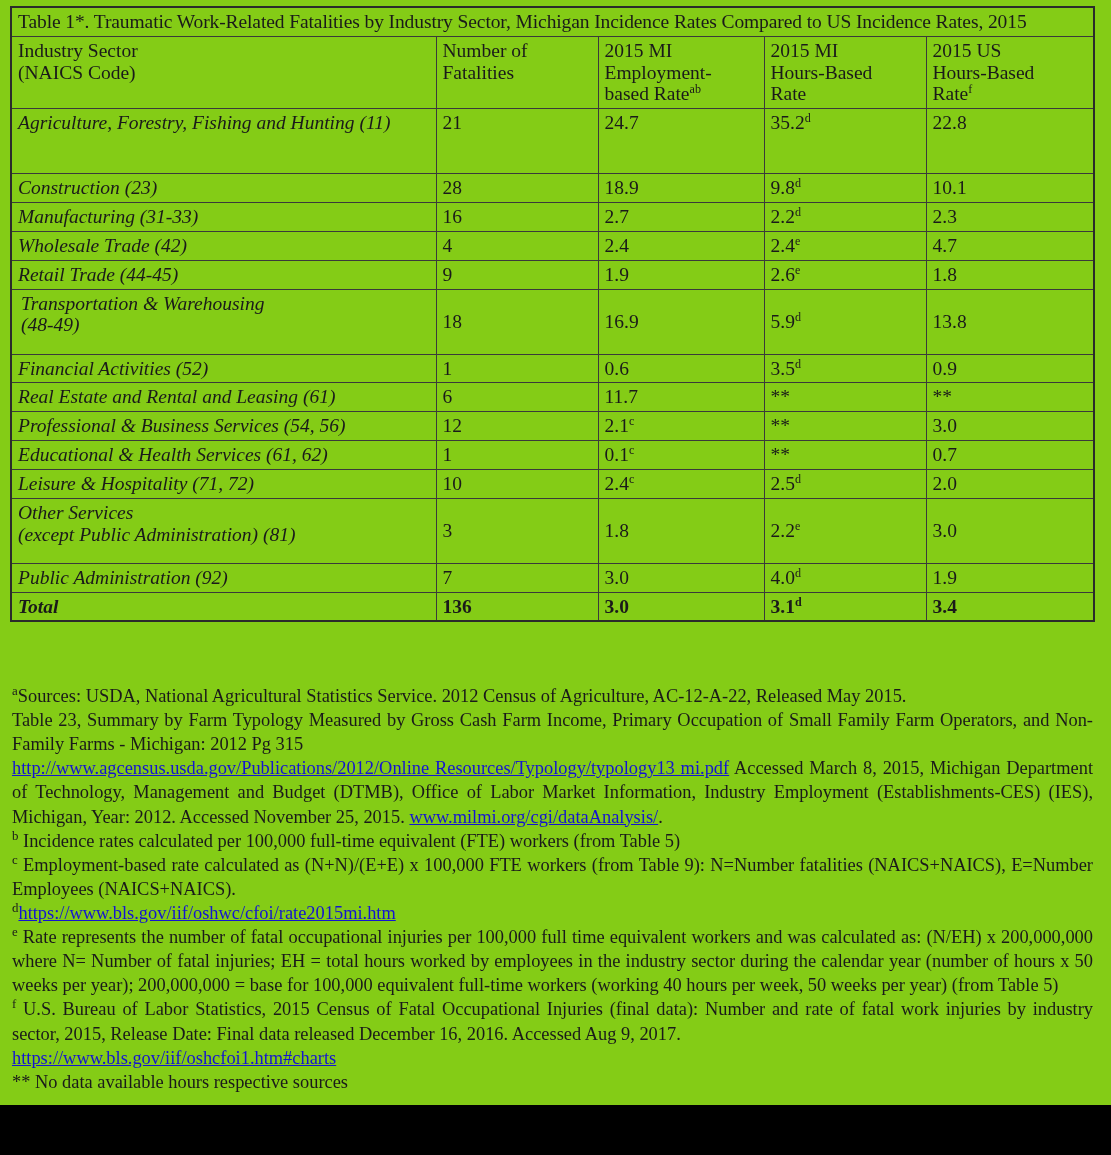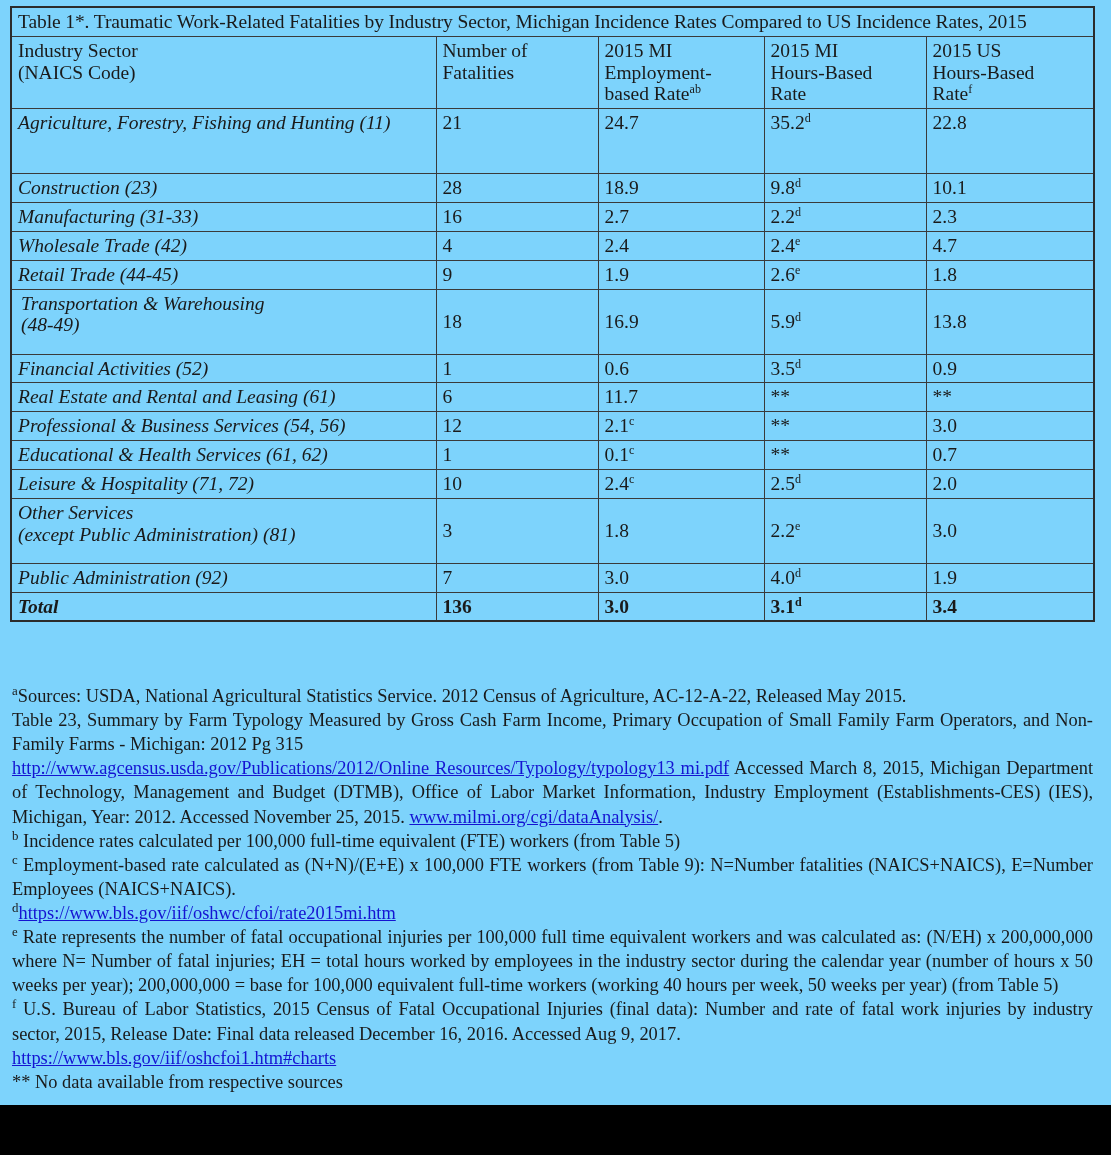--- a/index.html
+++ b/index.html
@@ -15,21 +15,21 @@
     font-family: "Liberation Serif", "DejaVu Serif", serif;
     color: #1a1a1a;
     overflow: hidden;
   }
 
   #page {
     position: absolute;
     left: 0; top: 0;
     width: 1111px;
     height: 1105px;
-    background: #7dd3fc;
+    background: #84cc16;
     box-sizing: border-box;
   }
 
   #bottom-band {
     position: absolute;
     left: 0;
     top: 1105px;
     width: 1111px;
     height: 50px;
     background: #000000;
@@ -321,19 +321,19 @@
     <p class="fn"><span class="fn-mark">c</span> <span>Employment-based rate calculated as (N+N)/(E+E) x 100,000 FTE workers (from Table 9): N=Number fatalities (NAICS+NAICS), E=Number Employees (NAICS+NAICS).</span></p>
 
     <p class="fn noj"><span class="fn-mark">d</span><span class="lnk">https://www.bls.gov/iif/oshwc/cfoi/rate2015mi.htm</span></p>
 
     <p class="fn"><span class="fn-mark">e</span> <span>Rate represents the number of fatal occupational injuries per 100,000 full time equivalent workers and was calculated as: (N/EH) x 200,000,000  where N= Number of fatal injuries; EH = total hours worked by employees in the industry sector during the calendar year (number of hours x 50 weeks per year); 200,000,000 = base for 100,000 equivalent full-time workers (working 40 hours per week, 50 weeks per year) (from Table 5)</span></p>
 
     <p class="fn"><span class="fn-mark">f</span> <span>U.S. Bureau of Labor Statistics, 2015 Census of Fatal Occupational Injuries (final data): Number and rate of fatal work injuries by industry sector, 2015, Release Date: Final data released December 16, 2016.   Accessed Aug 9, 2017.</span></p>
 
     <p class="fn noj"><span class="lnk">https://www.bls.gov/iif/oshcfoi1.htm#charts</span></p>
 
-    <p class="fn noj"><span class="dstar">**</span> <span>No data available from respective sources</span></p>
+    <p class="fn noj"><span class="dstar">**</span> <span>No data available hours respective sources</span></p>
 
   </div>
 
 </div>
 
 <div id="bottom-band"></div>
 
 </body></html>

